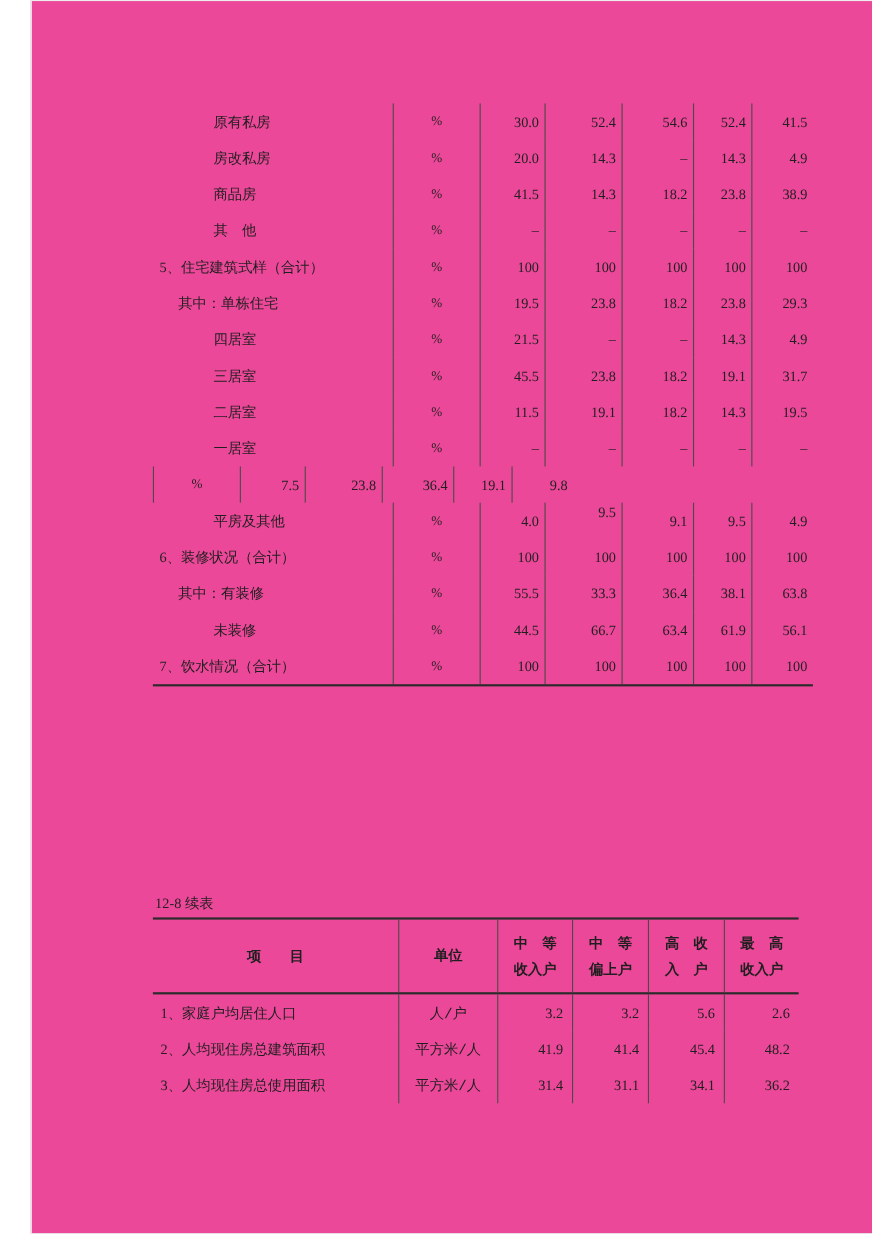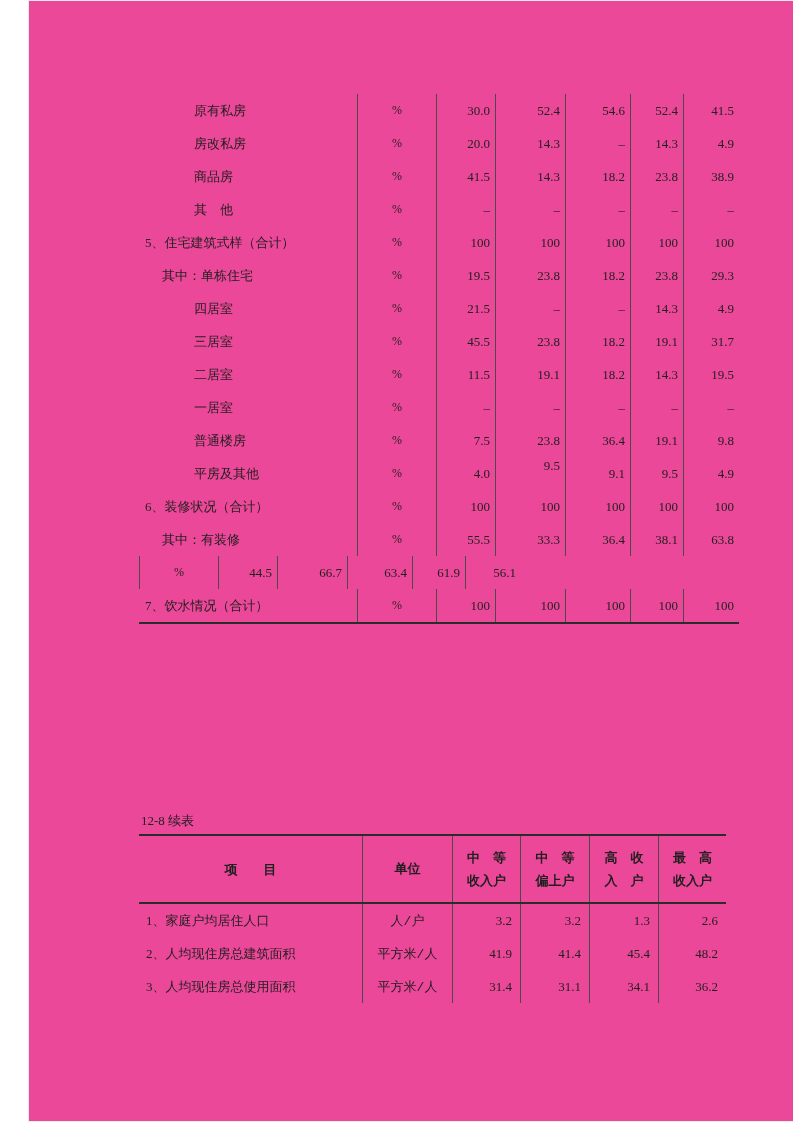--- a/index.html
+++ b/index.html
@@ -242,21 +242,20 @@
           <span>–</span>
         </div>
         <div class="cell c-val bl v3">
           <span>–</span>
         </div>
         <div class="cell c-val bl v4">
           <span>–</span>
         </div>
       </div>
       <div class="t-row">
-        <div class="cell c-label ind2">普通楼房</div>
         <div class="cell c-unit bl">%</div>
         <div class="cell c-val bl v0">
           <span>7.5</span>
         </div>
         <div class="cell c-val bl v1">
           <span>23.8</span>
         </div>
         <div class="cell c-val bl v2">
           <span>36.4</span>
         </div>
@@ -318,20 +317,21 @@
           <span>36.4</span>
         </div>
         <div class="cell c-val bl v3">
           <span>38.1</span>
         </div>
         <div class="cell c-val bl v4">
           <span>63.8</span>
         </div>
       </div>
       <div class="t-row">
+        <div class="cell c-label ind2">未装修</div>
         <div class="cell c-unit bl">%</div>
         <div class="cell c-val bl v0">
           <span>44.5</span>
         </div>
         <div class="cell c-val bl v1">
           <span>66.7</span>
         </div>
         <div class="cell c-val bl v2">
           <span>63.4</span>
         </div>
@@ -394,21 +394,21 @@
             <div class="">收入户</div>
           </div>
         </div>
       </div>
     <div id="t2-body">
         <div class="t-row">
           <div class="cell c-label">1、家庭户均居住人口</div>
           <div class="cell c-unit bl">人/户</div>
           <div class="cell c-val bl g0">3.2</div>
           <div class="cell c-val bl g1">3.2</div>
-          <div class="cell c-val bl g2">1.3</div>
+          <div class="cell c-val bl g2">5.6</div>
           <div class="cell c-val bl g3">2.6</div>
         </div>
         <div class="t-row">
           <div class="cell c-label">2、人均现住房总建筑面积</div>
           <div class="cell c-unit bl">平方米/人</div>
           <div class="cell c-val bl g0">41.9</div>
           <div class="cell c-val bl g1">41.4</div>
           <div class="cell c-val bl g2">45.4</div>
           <div class="cell c-val bl g3">48.2</div>
         </div>

